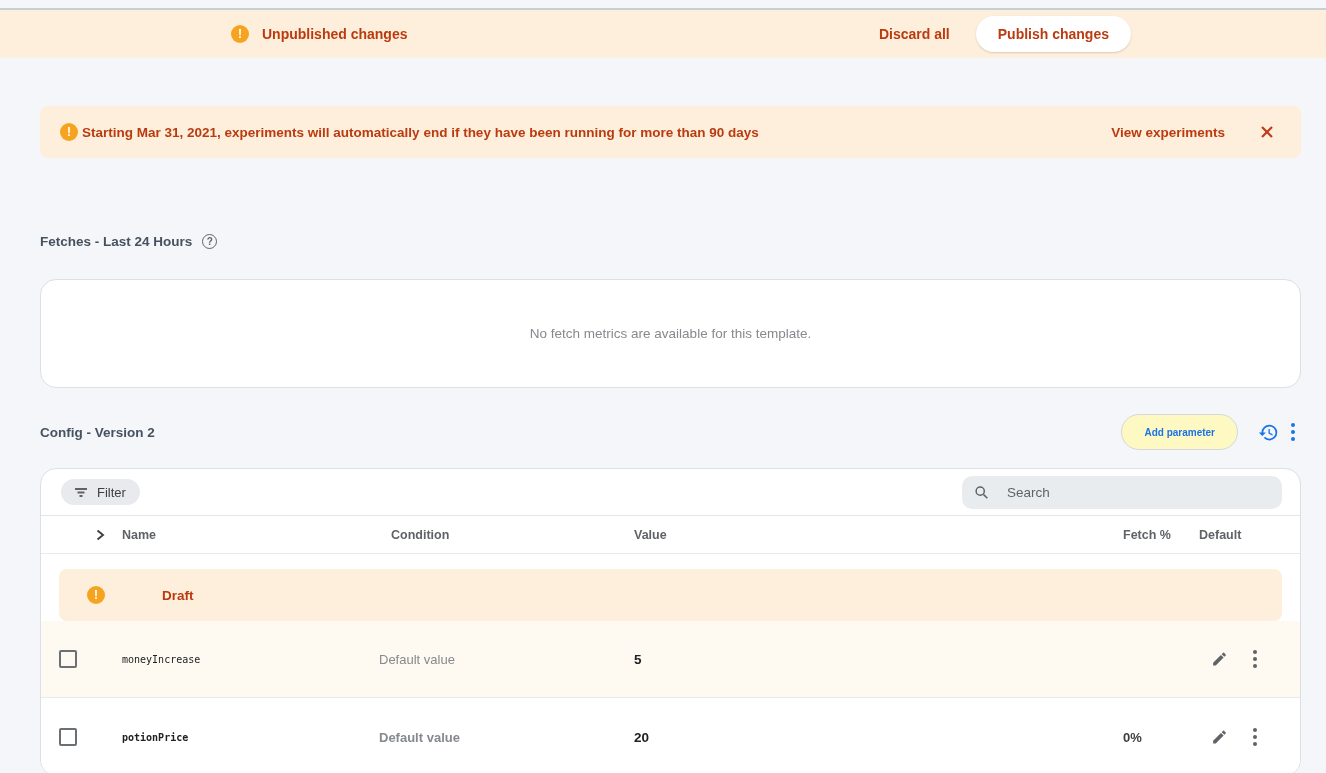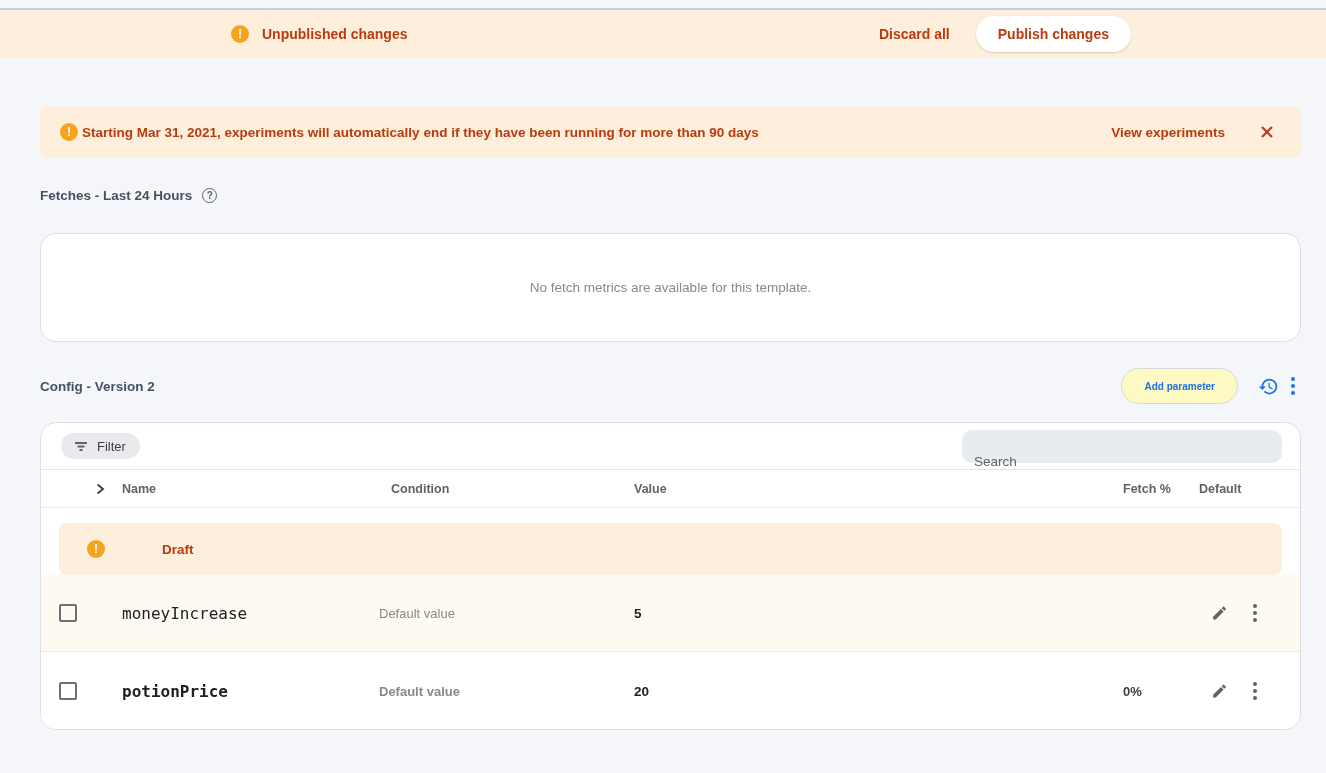--- a/index.html
+++ b/index.html
@@ -31,21 +31,21 @@
   .exp-banner .msg { color:#bb3b10; font-size:13.5px; font-weight:600; margin-left:4px; }
   .exp-spacer { flex:1; }
   .view-exp { color:#bb3b10; font-size:13.5px; font-weight:700; background:none; border:none;
               cursor:pointer; font-family:inherit; padding:6px 8px; }
   .close-btn { background:none; border:none; cursor:pointer; margin-left:22px; padding:4px;
                display:flex; align-items:center; }
 
   
   .section-label { display:flex; align-items:center; gap:10px; color:#475260;
                    font-size:13.5px; font-weight:700; }
-  .fetches-label { margin-top:30px; }
+  .fetches-label { margin-top:76px; }
   .help-icon { width:15px; height:15px; border:1.4px solid #5f6368; border-radius:50%;
                color:#5f6368; font-size:10px; font-weight:700; display:flex; align-items:center;
                justify-content:center; }
 
   
   .card { background:#fff; border:1px solid #dcdfe3; border-radius:16px; }
   .fetches-card { margin-top:30px; height:109px; display:flex; align-items:center; justify-content:center; }
   .empty-msg { color:#86898d; font-size:13.5px; }
 
   
@@ -63,42 +63,42 @@
 
   
   .table-card { margin-top:18px; overflow:hidden; }
   .toolbar { height:47px; display:flex; align-items:center; padding:0 18px 0 20px;
              border-bottom:1px solid #e3e6e9; }
   .filter-chip { height:26px; background:#e8eaed; border-radius:13px; display:flex; align-items:center;
                  gap:8px; padding:0 14px 0 12px; border:none; cursor:pointer; font-family:inherit; }
   .filter-chip .lbl { font-size:13px; color:#3c4043; }
   .toolbar-spacer { flex:1; }
   .search-box { width:320px; height:33px; background:#e9ecef; border-radius:10px; display:flex;
-                align-items:center; padding:0 12px; gap:24px;flex-direction:column; }
+                align-items:center; padding:0 12px; gap:18px; }
   .search-box input { border:none; background:transparent; outline:none; font-size:13.5px;
                       color:#3c4043; font-family:inherit; width:100%; }
   .search-box input::placeholder { color:#5f6368; opacity:1; }
 
   .thead { position:relative; height:38px; border-bottom:1px solid #e8eaed; }
   .th { position:absolute; top:50%; transform:translateY(-50%); font-size:12.5px; font-weight:600;
         color:#5f6368; }
   .expand-btn { position:absolute; left:50px; top:50%; transform:translateY(-50%); background:none;
                 border:none; cursor:pointer; padding:2px; display:flex; }
 
   .draft-banner { margin:15px 18px 0 18px; height:52px; background:#fdefdb; border-radius:8px;
                   display:flex; align-items:center; padding-left:28px; gap:13px; }
   .draft-label { color:#bb3b10; font-size:13.5px; font-weight:700;padding-left:44px; }
 
   .trow { position:relative; }
   .trow.draft-tint { height:76px; background:#fffaf1; }
   .trow.plain { height:78px; background:#fff; border-top:1px solid #e8eaed;font-weight:bold; }
   .cell { position:absolute; top:50%; transform:translateY(-50%); }
   .checkbox { left:18px; width:18px; height:18px; border:2px solid #6b7075; border-radius:2px;
               background:transparent; cursor:pointer; padding:0; }
-  .param-name { left:81px; font-family:"DejaVu Sans Mono", monospace; font-size:16px; color:#202124; }
+  .param-name { left:81px; font-family:"DejaVu Sans Mono", monospace; font-size:10px; color:#202124; }
   .cond { left:338px; font-size:13px; color:#86898d; }
   .val { left:593px; font-size:13.5px; color:#202124; }
   .val.bold { font-weight:700; }
   .fetch { left:1082px; font-size:13px; color:#3c4043; }
   .th-fetch { left:1082px; }
   .th-actions { left:1158px; }
   .row-edit { left:1164px; }
   .row-more { left:1206px; }
 </style>
 </head>

